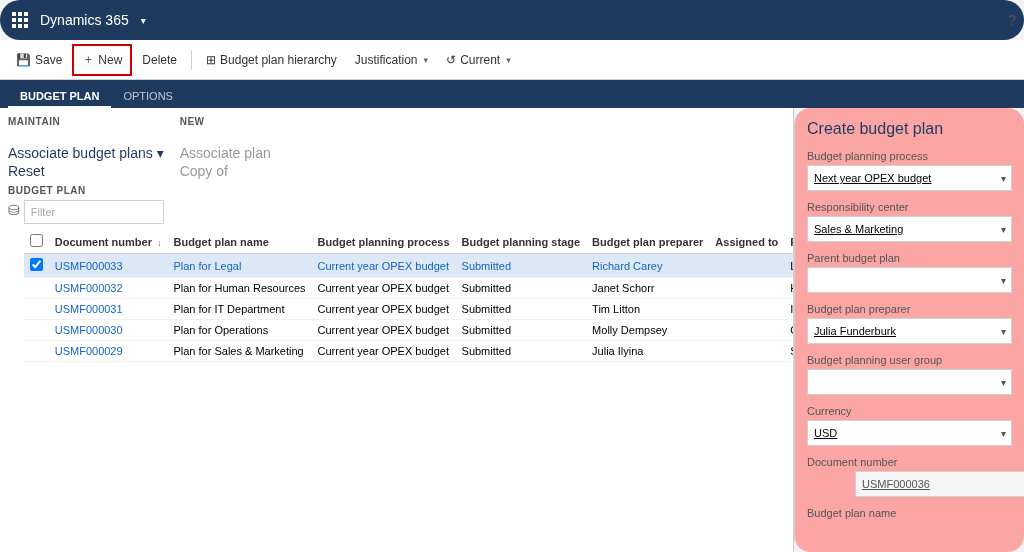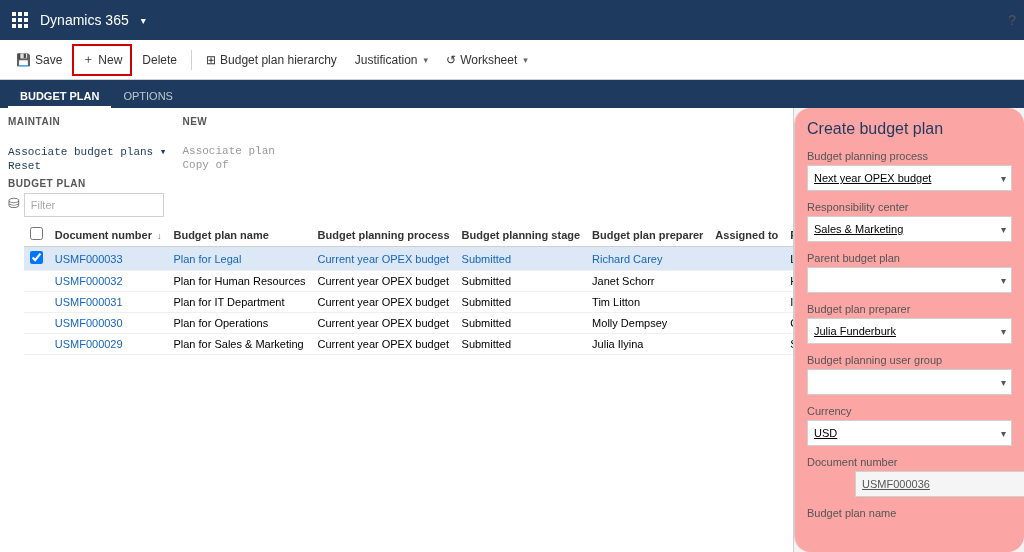--- a/index.html
+++ b/index.html
@@ -8,20 +8,21 @@
     
     .top-nav {
       background: #1e3a5f;
       color: white;
       height: 40px;
       display: flex;
       align-items: center;
       padding: 0 8px;
       gap: 8px;
       flex-shrink: 0;
+      border-radius: 20px;
     }
     .nav-grid-icon { display: flex; align-items: center; justify-content: center; width: 24px; height: 24px; cursor: pointer; }
     .nav-grid-icon svg { width: 16px; height: 16px; fill: white; }
     .nav-app-title { font-size: 14px; color: white; font-weight: 400; margin-right: 4px; }
     .nav-chevron { color: white; font-size: 10px; }
 
     
     .action-bar {
       background: #fff;
       border-bottom: 1px solid #d0d0d0;
@@ -82,25 +83,24 @@
     .left-panel {
       flex: 1;
       background: #fff;
       overflow: hidden;
       display: flex;
       flex-direction: column;
       padding: 8px;
       border-right: 1px solid #d0d0d0;
     }
     .action-link {
-      font-size: 11px;
+      font-size: 14px;
       color: #1e3a5f;
       cursor: pointer;
       text-decoration: none;
-      font-family: Liberation Mono, monospace;
     }
     .action-link.disabled { color: #999; cursor: default; }
 
     
     .filter-row {
       display: flex;
       gap: 4px;
       margin-bottom: 6px;
     }
     .filter-input {
@@ -278,21 +278,21 @@
   <button class="action-btn">
     <span>⊞</span>
     <span>Budget plan hierarchy</span>
   </button>
   <button class="action-btn">
     <span>Justification</span>
     <span class="dropdown-arrow">▾</span>
   </button>
   <button class="action-btn">
     <span>↺</span>
-    <span>Worksheet</span>
+    <span>Current</span>
     <span class="dropdown-arrow">▾</span>
   </button>
 </div>
 
 <div class="tab-bar">
   <div class="tab active">BUDGET PLAN</div>
   <div class="tab">OPTIONS</div>
 </div>
 
 <div class="main-area">

